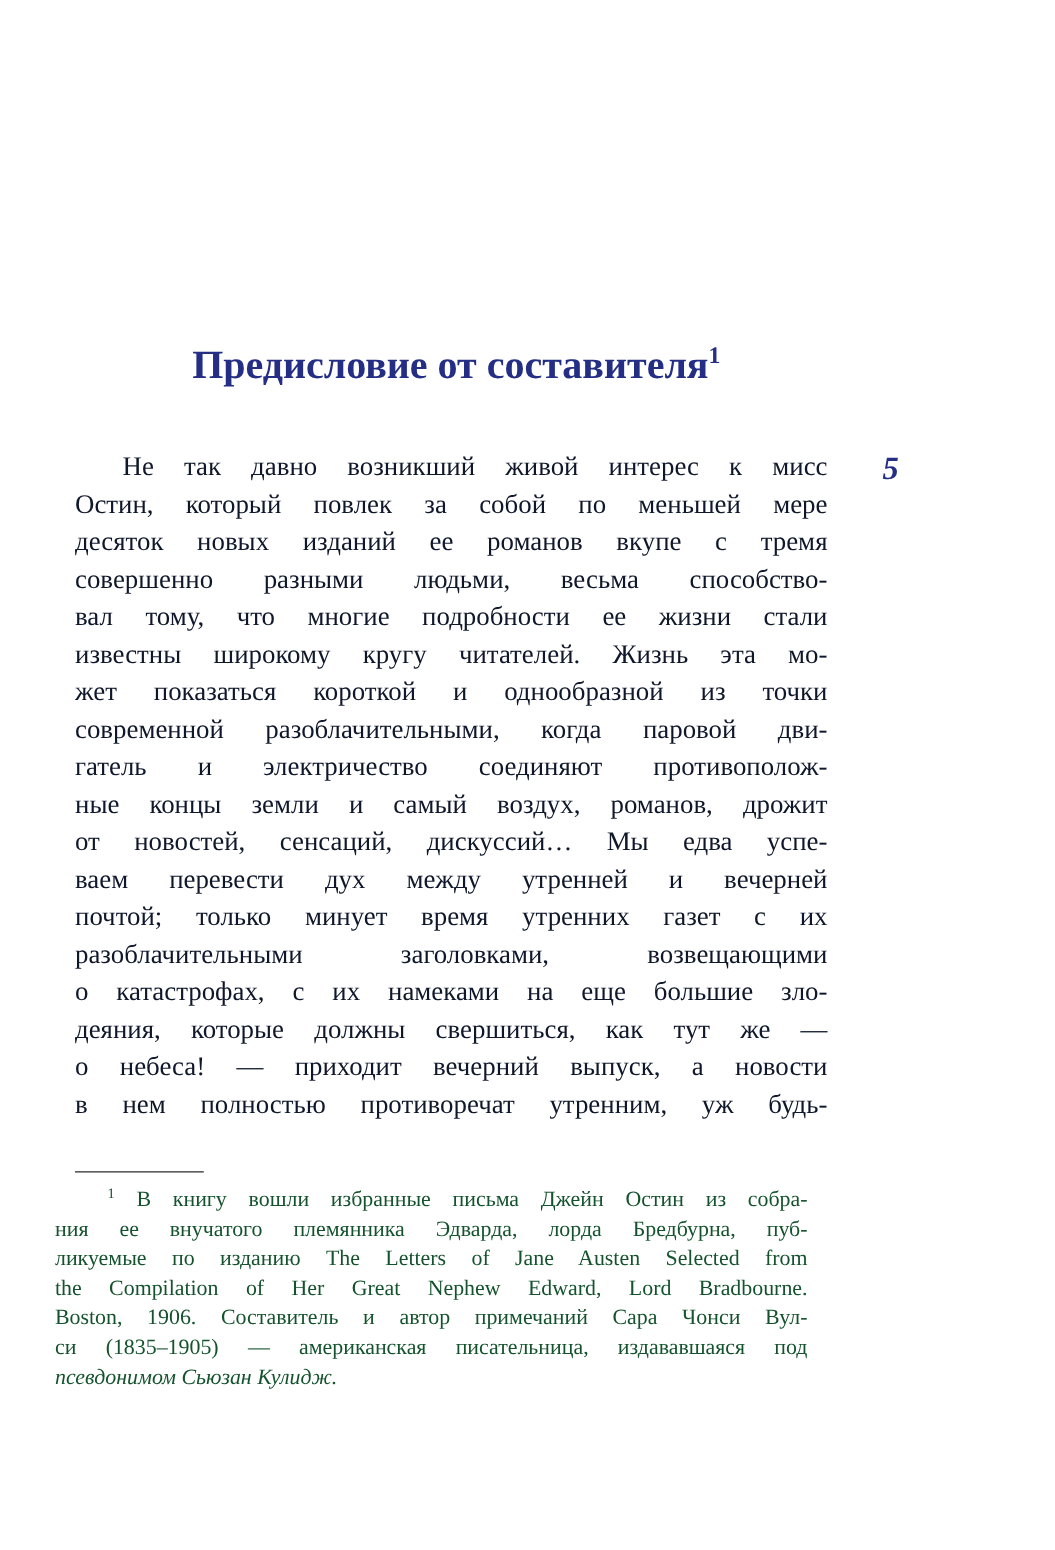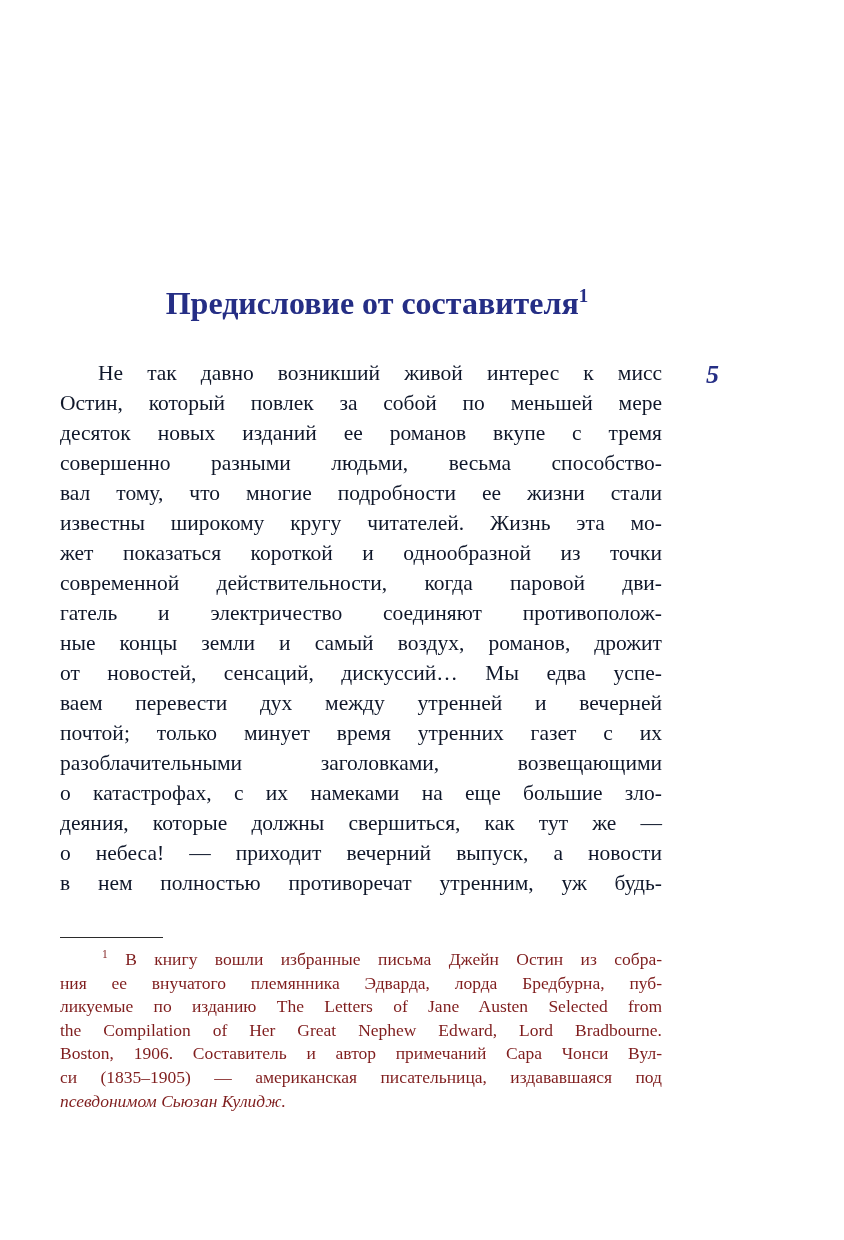--- a/index.html
+++ b/index.html
@@ -13,21 +13,21 @@
     height: 1240px;
     background: #ffffff;
     font-family: "Liberation Serif", "DejaVu Serif", serif;
     overflow: hidden;
   }
   .title {
     position: absolute;
     left: 60px;
     top: 269px;
     width: 602px;
-    margin: 16px;
+    margin: 4px;
     text-align: center;
     font-size: 32px;
     line-height: 36px;
     font-weight: 700;
     color: #252e85;
   }
   .title sup {
     font-size: 19px;
     vertical-align: super;
     line-height: 0;
@@ -63,26 +63,26 @@
   .footnote-rule {
     position: absolute;
     left: 60px;
     top: 937px;
     width: 103px;
     height: 0;
     border-top: 1.5px solid #2b2b2b;
   }
   .footnote {
     position: absolute;
-    left: 60px;
+    left: 44px;
     top: 948px;
     width: 602px;
     font-size: 17.5px;
     line-height: 23.6px;
-    color: #7f1d1d;
+    color: #14532d;
   }
   .fn-line {
     text-align: justify;
     text-align-last: justify;
   }
   .fn-line.fn-first {
     padding-left: 42px;
   }
   .fn-line.fn-last {
     text-align-last: left;
@@ -104,21 +104,21 @@
   <div class="margin-page-number">5</div>
 
   <div class="body-text">
     <div class="body-line first-line">Не так давно возникший живой интерес к мисс</div>
     <div class="body-line">Остин, который повлек за собой по меньшей мере</div>
     <div class="body-line">десяток новых изданий ее романов вкупе с тремя</div>
     <div class="body-line">совершенно разными людьми, весьма способство-</div>
     <div class="body-line">вал тому, что многие подробности ее жизни стали</div>
     <div class="body-line">известны широкому кругу читателей. Жизнь эта мо-</div>
     <div class="body-line">жет показаться короткой и однообразной из точки</div>
-    <div class="body-line">современной действительности, когда паровой дви-</div>
+    <div class="body-line">современной разоблачительными, когда паровой дви-</div>
     <div class="body-line">гатель и электричество соединяют противополож-</div>
     <div class="body-line">ные концы земли и самый воздух, романов, дрожит</div>
     <div class="body-line">от новостей, сенсаций, дискуссий… Мы едва успе-</div>
     <div class="body-line">ваем перевести дух между утренней и вечерней</div>
     <div class="body-line">почтой; только минует время утренних газет с их</div>
     <div class="body-line">разоблачительными заголовками, возвещающими</div>
     <div class="body-line">о катастрофах, с их намеками на еще большие зло-</div>
     <div class="body-line">деяния, которые должны свершиться, как тут же —</div>
     <div class="body-line">о небеса! — приходит вечерний выпуск, а новости</div>
     <div class="body-line">в нем полностью противоречат утренним, уж будь-</div>

